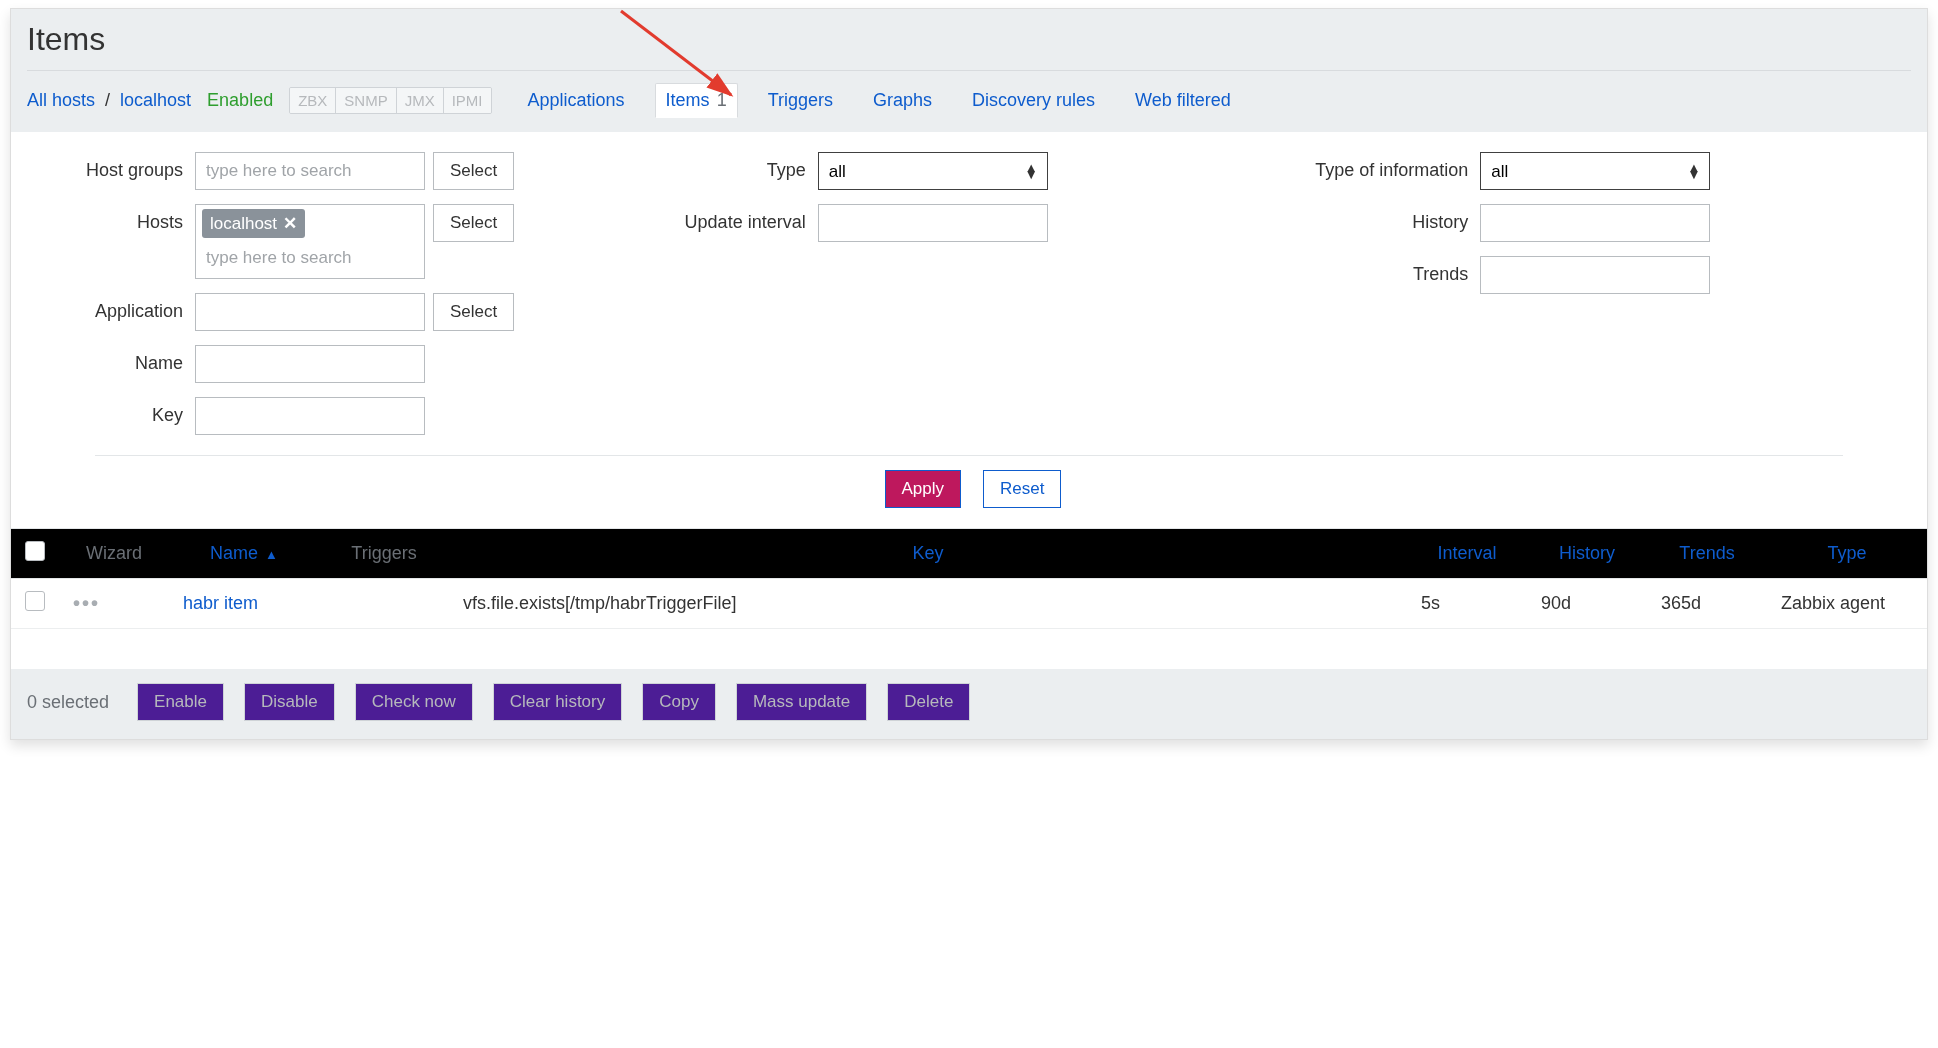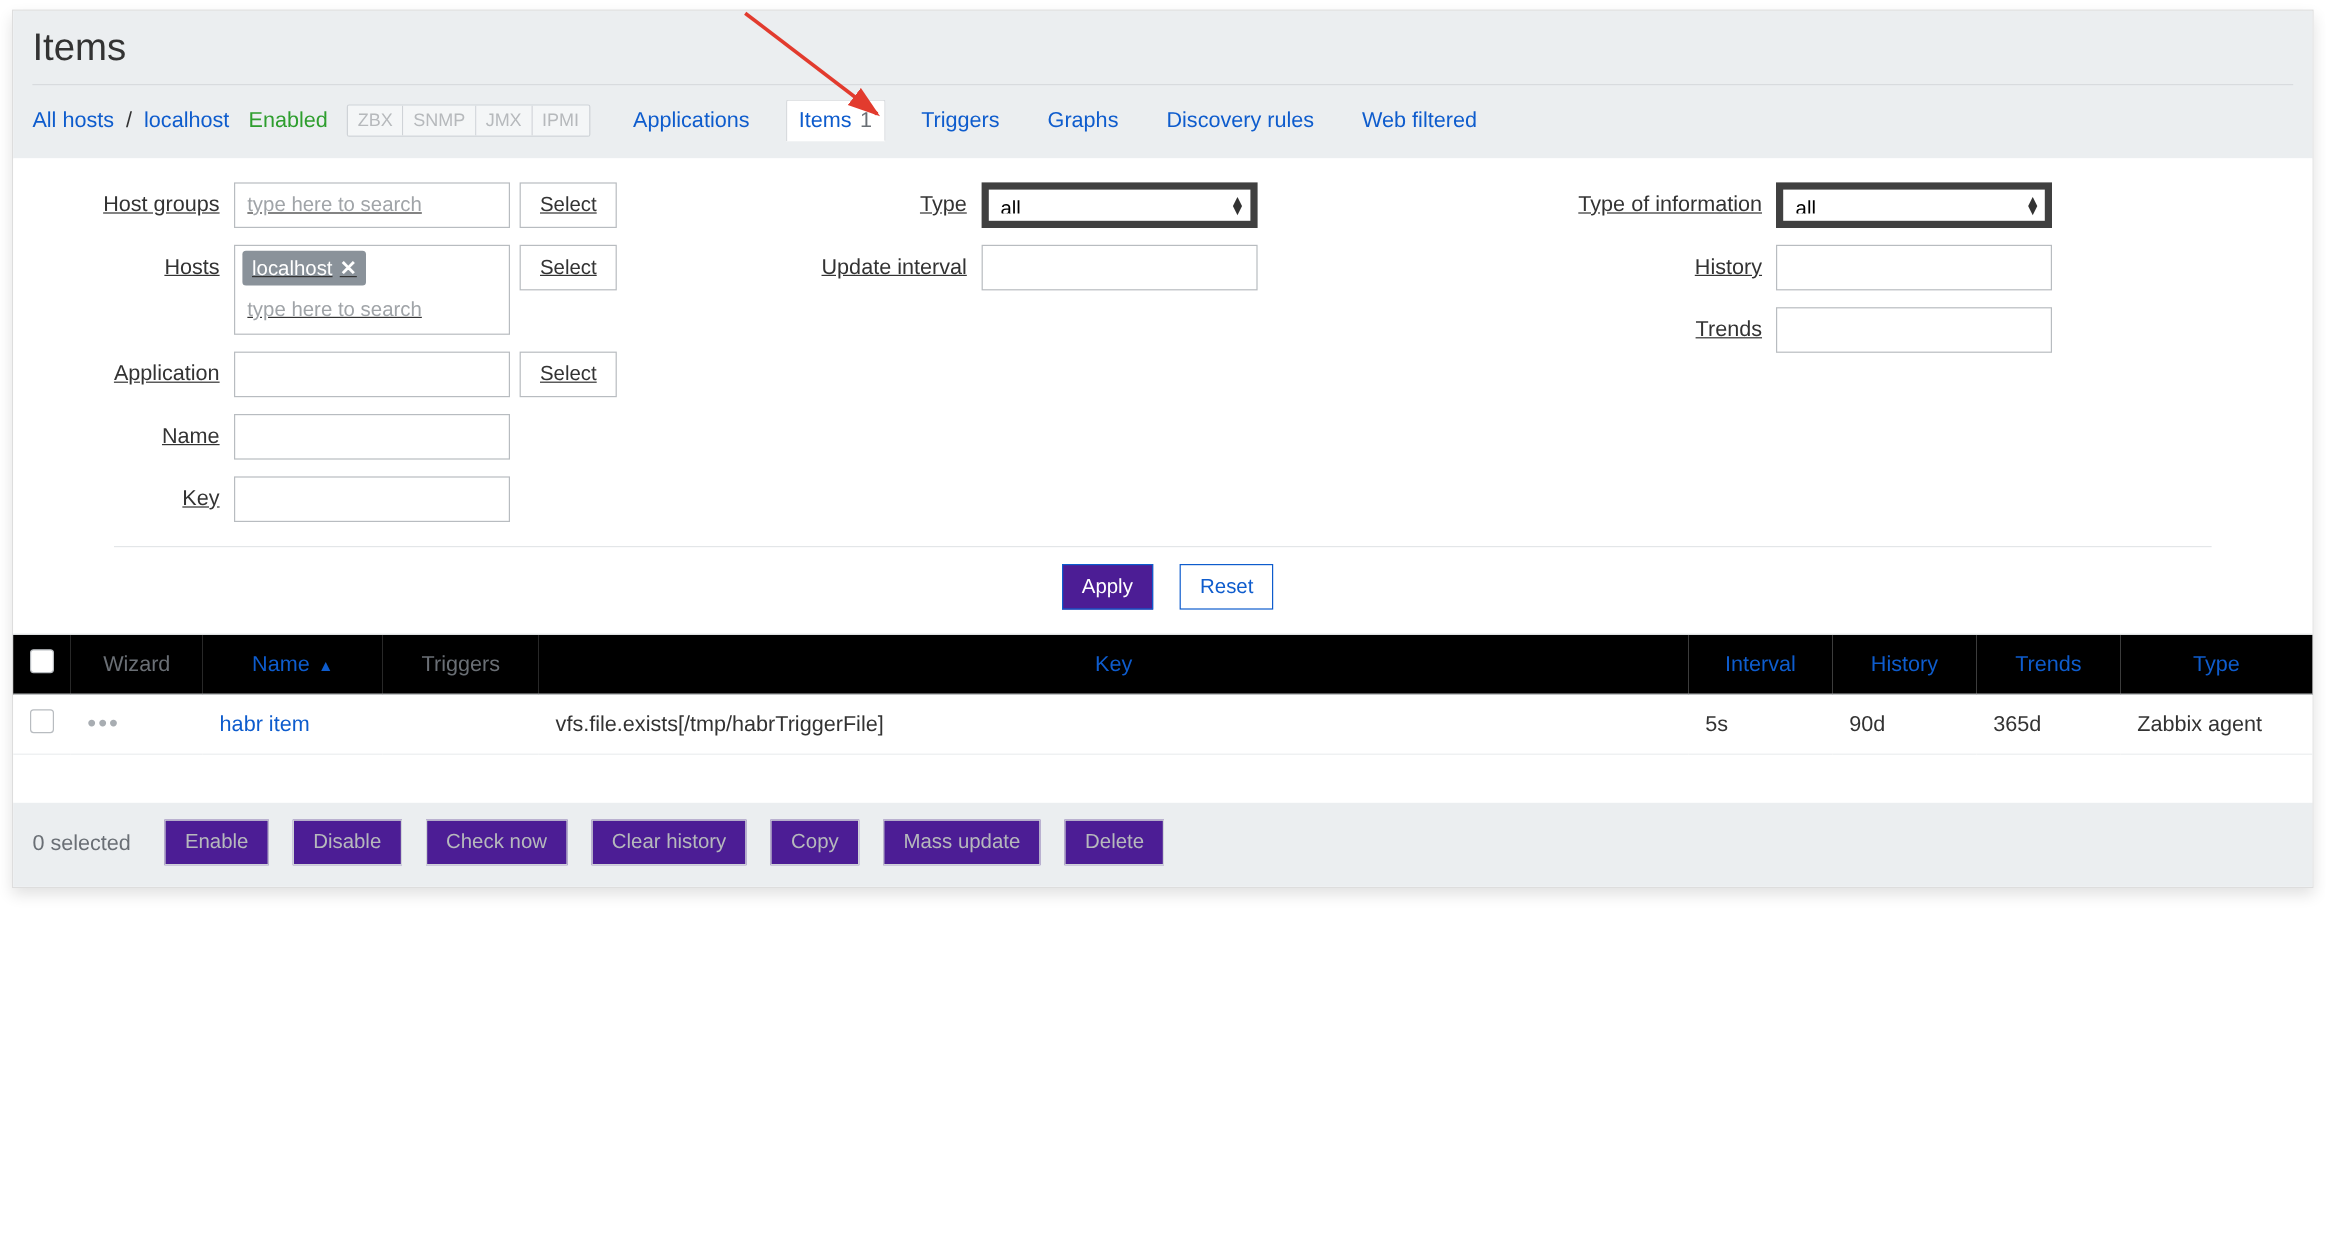--- a/index.html
+++ b/index.html
@@ -68,21 +68,20 @@
     color: #0e5ccd;
   }
   .tab .count { color: #6a6f75; margin-left: 2px; }
 
   .filter-panel {
     background: #fff;
     padding: 20px 24px 10px 24px;
   }
   .filter-cols {
     display: flex;
-    text-decoration: underline;
   }
   .col { flex: 1; }
   .row {
     display: flex;
     align-items: flex-start;
     margin-bottom: 14px;
   }
   .lbl {
     width: 160px;
     min-width: 160px;
@@ -135,37 +134,37 @@
     height: 38px;
     padding: 0 16px;
     border: 1px solid #b8bcc0;
     background: #fff;
     font-size: 17px;
     cursor: pointer;
     color: #333;
     margin-left: 8px;
   }
   .btn.primary {
-    background: #4c1d95;
+    background: #be185d;
     color: #fff;
     border-color: #0e5ccd;
   }
   .btn.link-style {
     border-color: #0e5ccd;
     color: #0e5ccd;
     background: #fff;
   }
   .sel-wrap {
     position: relative;
     width: 230px;
   }
   .sel {
     width: 100%;
     height: 38px;
-    border: 6px solid #404040;
+    border: 1px solid #404040;
     padding: 6px 28px 6px 10px;
     font-size: 17px;
     appearance: none;
     background: #fff;
     cursor: pointer;
   }
   .sel-caret {
     position: absolute;
     right: 10px;
     top: 50%;

